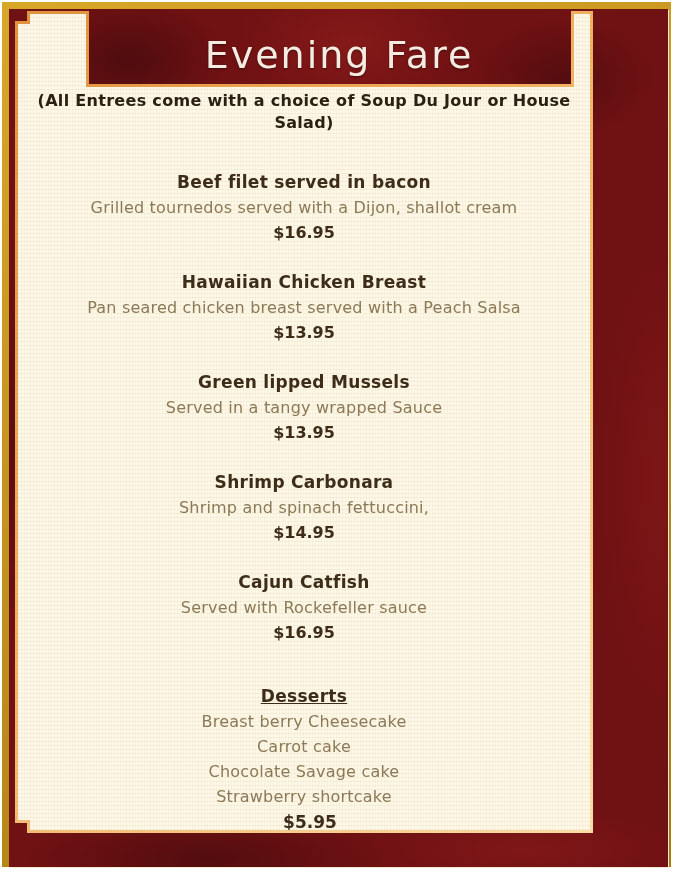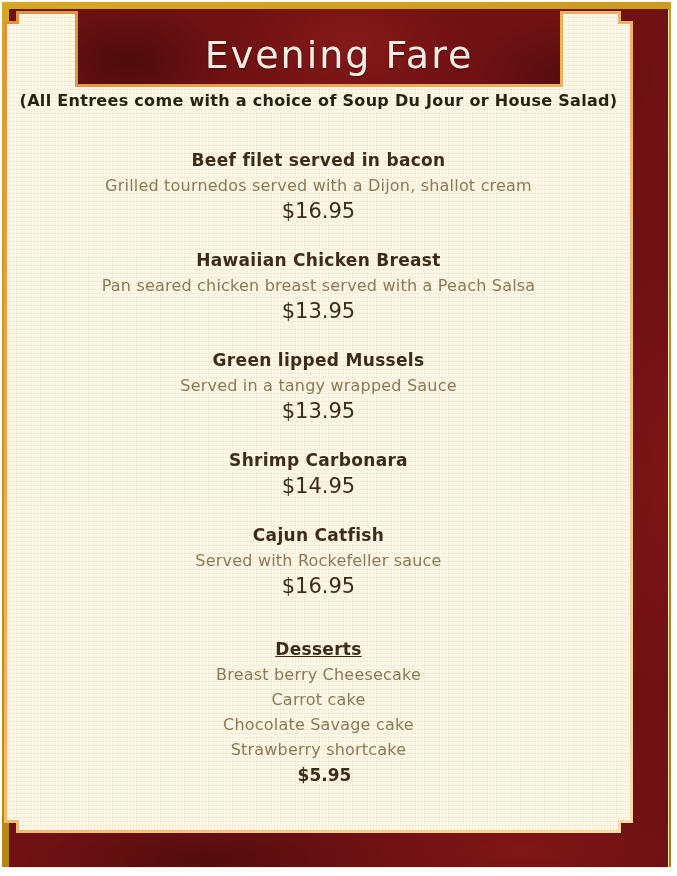--- a/index.html
+++ b/index.html
@@ -25,21 +25,21 @@
       radial-gradient(170px 110px at 52% 4%, rgba(150,32,30,.55), transparent 70%),
       radial-gradient(130px 85px at 84% 8%, rgba(0,0,0,.24), transparent 70%),
       radial-gradient(90px 300px at 2% 50%, rgba(0,0,0,.20), transparent 70%),
       radial-gradient(90px 320px at 99% 55%, rgba(140,28,26,.45), transparent 70%),
       radial-gradient(260px 70px at 30% 99%, rgba(0,0,0,.26), transparent 70%),
       radial-gradient(220px 60px at 78% 98%, rgba(150,32,30,.40), transparent 70%);
     box-shadow:1px 1px 0 #f3ead2;
   }
   
   .panel-trim{
-    position:absolute; left:4px; top:11px; width:629px; height:822px;
+    position:absolute; left:15px; top:11px; width:578px; height:822px;
     background:linear-gradient(135deg,#e0913c 0%,#f0ae5e 40%,#f9dda6 100%);
     clip-path:polygon(
       12px 0, 74px 0, 74px 73px, 556px 73px, 556px 0,
       617px 0, 617px 10px, 629px 10px,
       629px 812px, 617px 812px, 617px 822px,
       12px 822px, 12px 812px, 0 812px,
       0 10px, 12px 10px);
   }
   .panel-cream{
     position:absolute; inset:3px;
@@ -67,21 +67,21 @@
     color:#3c2c18;
   }
   .note{
     margin-top:76px; font-size:16px; font-weight:600; color:#2a2113;
     letter-spacing:.3px; line-height:22px;
   }
   .menu{ margin-top:36px; }
   .item{ margin-bottom:24px; }
   .item-name{ font-size:17px; font-weight:700; color:#3c2c18; line-height:25px; letter-spacing:.3px; }
   .item-desc{ font-size:16px; color:#8b7957; line-height:25px; letter-spacing:.2px; }
-  .item-price{ font-size:21px; font-weight:400; color:#3c2c18; line-height:26px; }
+  .item-price{ font-size:16px; font-weight:700; color:#3c2c18; line-height:26px; }
   .desserts{ margin-top:18px; }
   .desserts-heading{
     display:inline-block; font-size:17px; font-weight:700; color:#3c2c18;
     text-decoration:underline; line-height:25px; letter-spacing:.3px;margin-top:14px;
   }
   .dessert-line{ font-size:16px; color:#8b7957; line-height:25px; letter-spacing:.2px; }
   .desserts-price{ font-size:17px; font-weight:600; color:#3c2c18; line-height:26px;padding-left:12px; }
 </style>
 </head>
 <body>
@@ -111,20 +111,21 @@
           </div>
 
           <div class="item">
             <div class="item-name">Green lipped Mussels</div>
             <div class="item-desc">Served in a tangy wrapped Sauce</div>
             <div class="item-price">$13.95</div>
           </div>
 
           <div class="item">
             <div class="item-name">Shrimp Carbonara</div>
+            <div class="item-desc">Shrimp and spinach fettuccini,</div>
             <div class="item-price">$14.95</div>
           </div>
 
           <div class="item">
             <div class="item-name">Cajun Catfish</div>
             <div class="item-desc">Served with Rockefeller sauce</div>
             <div class="item-price">$16.95</div>
           </div>
 
           <div class="desserts">

